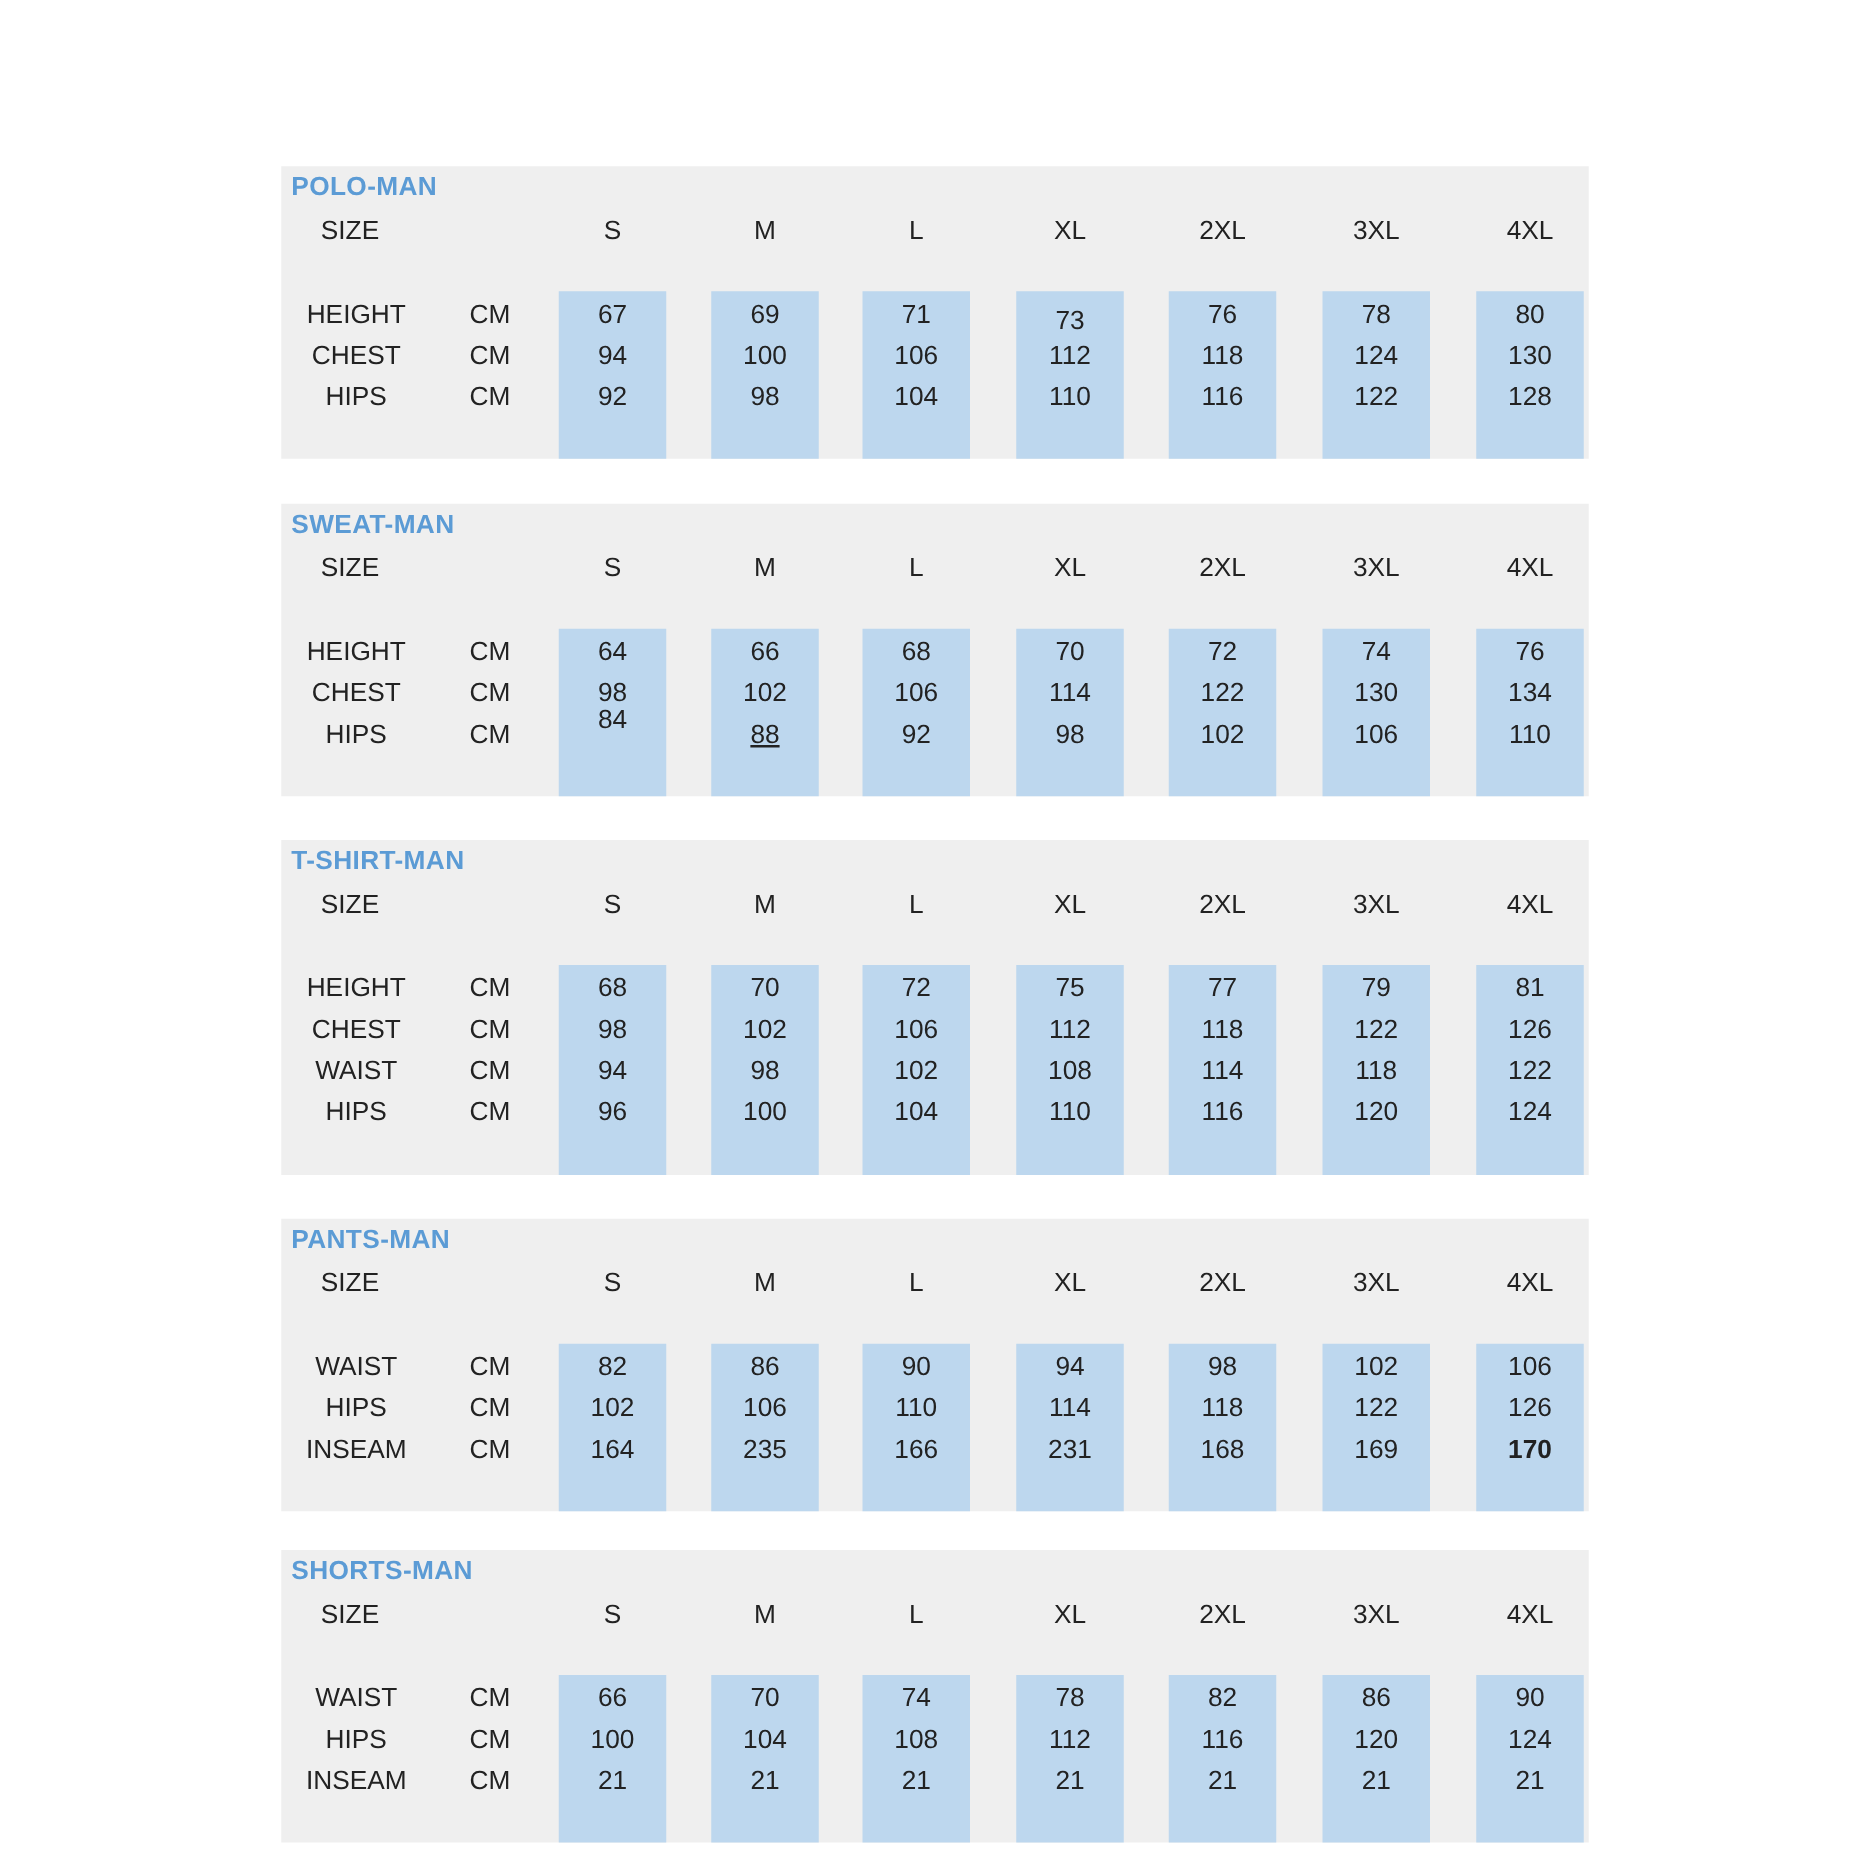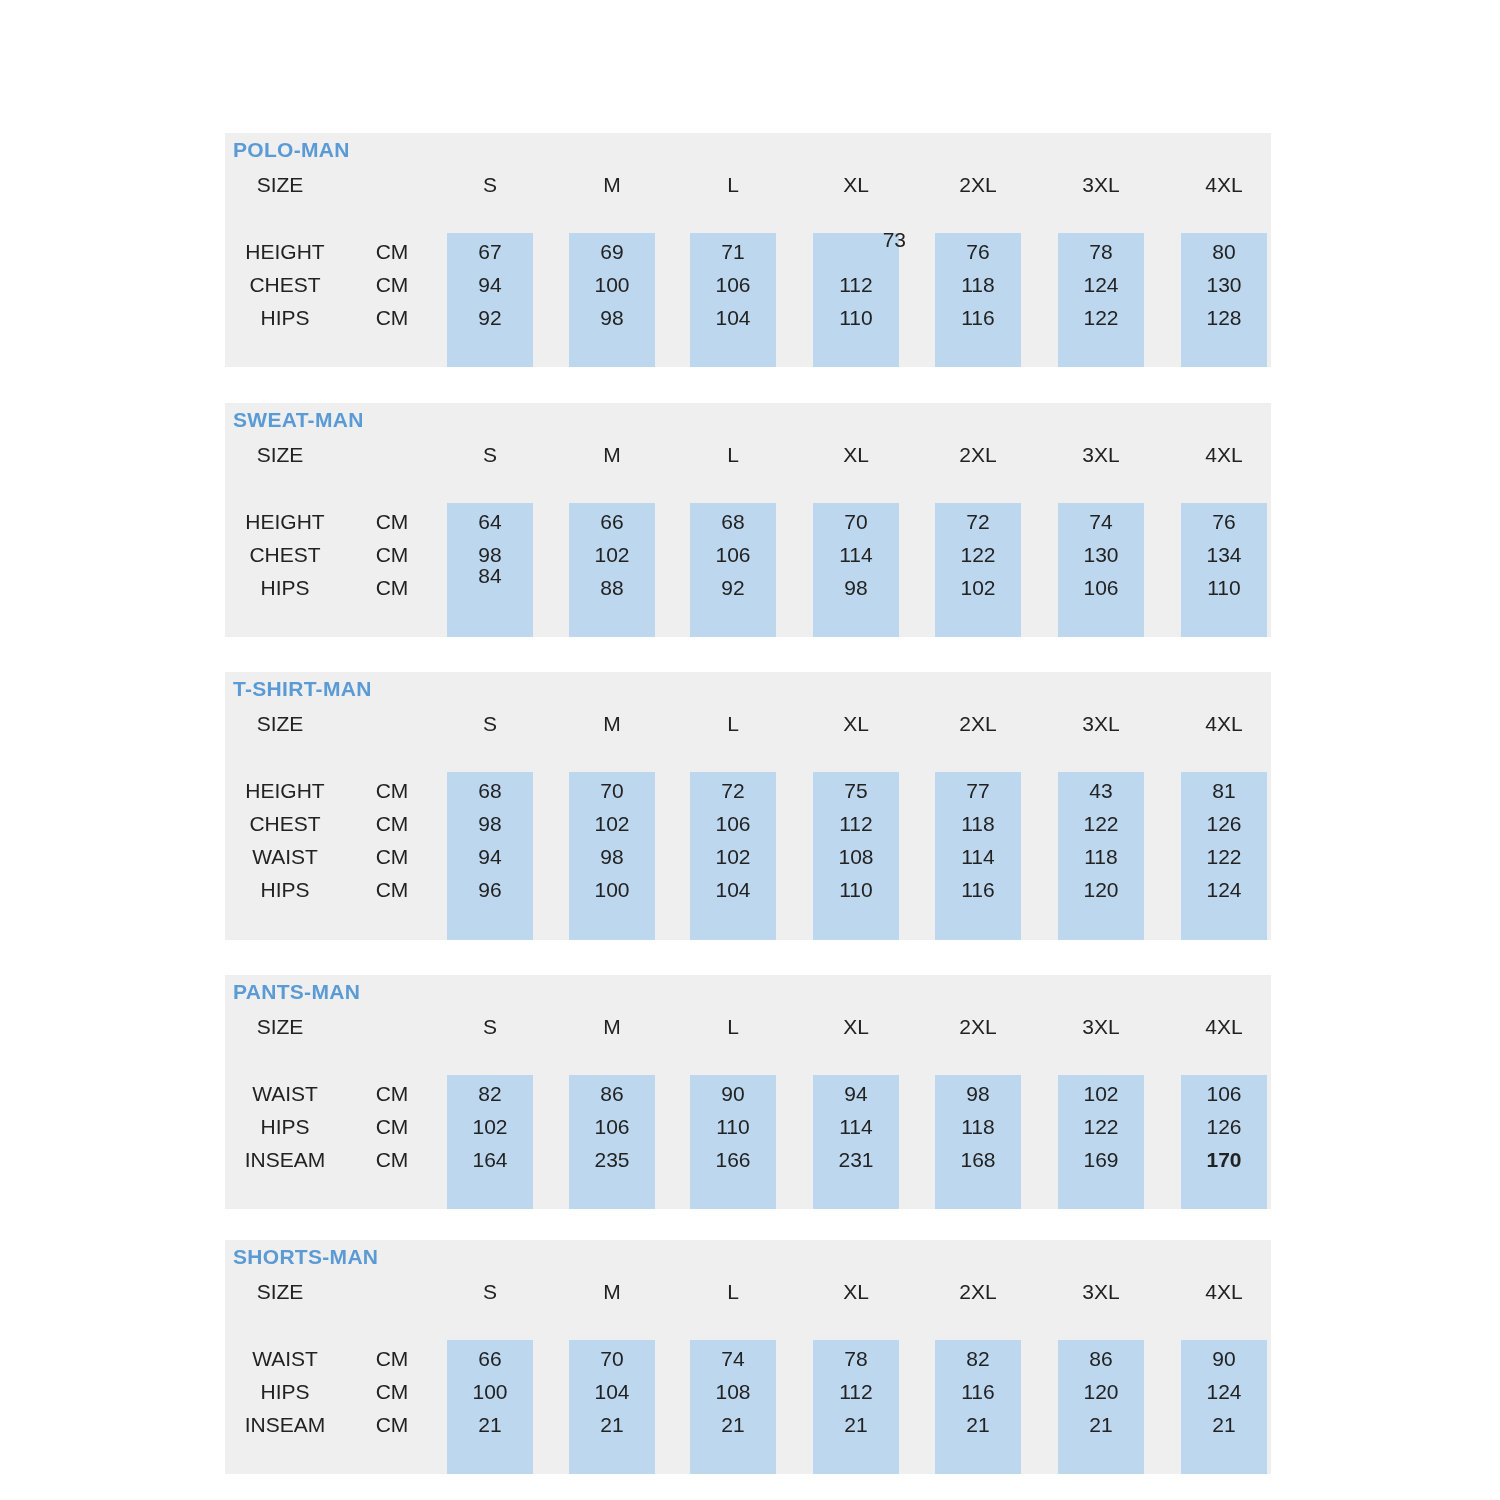--- a/index.html
+++ b/index.html
@@ -48,21 +48,21 @@
       <span class="cell" style="left: 458px; width: 100px; top: 40px;">L</span>
       <span class="cell" style="left: 581px; width: 100px; top: 40px;">XL</span>
       <span class="cell" style="left: 703px; width: 100px; top: 40px;">2XL</span>
       <span class="cell" style="left: 826px; width: 100px; top: 40px;">3XL</span>
       <span class="cell" style="left: 949px; width: 100px; top: 40px;">4XL</span>
       <span class="cell" style="left: 0px; width: 120px; top: 107px;">HEIGHT</span>
       <span class="cell" style="left: 140px; width: 54px; top: 107px;">CM</span>
       <span class="cell" style="left: 215px; width: 100px; top: 107px;">67</span>
       <span class="cell" style="left: 337px; width: 100px; top: 107px;">69</span>
       <span class="cell" style="left: 458px; width: 100px; top: 107px;">71</span>
-      <span class="cell" style="left: 581px; width: 100px; top: 95px; text-align: right;">73</span>
+      <span class="cell" style="left: 581px; width: 100px; top: 112px;">73</span>
       <span class="cell" style="left: 703px; width: 100px; top: 107px;">76</span>
       <span class="cell" style="left: 826px; width: 100px; top: 107px;">78</span>
       <span class="cell" style="left: 949px; width: 100px; top: 107px;">80</span>
       <span class="cell" style="left: 0px; width: 120px; top: 140px;">CHEST</span>
       <span class="cell" style="left: 140px; width: 54px; top: 140px;">CM</span>
       <span class="cell" style="left: 215px; width: 100px; top: 140px;">94</span>
       <span class="cell" style="left: 337px; width: 100px; top: 140px;">100</span>
       <span class="cell" style="left: 458px; width: 100px; top: 140px;">106</span>
       <span class="cell" style="left: 581px; width: 100px; top: 140px;">112</span>
       <span class="cell" style="left: 703px; width: 100px; top: 140px;">118</span>
@@ -109,21 +109,21 @@
       <span class="cell" style="left: 215px; width: 100px; top: 140px;">98</span>
       <span class="cell" style="left: 337px; width: 100px; top: 140px;">102</span>
       <span class="cell" style="left: 458px; width: 100px; top: 140px;">106</span>
       <span class="cell" style="left: 581px; width: 100px; top: 140px;">114</span>
       <span class="cell" style="left: 703px; width: 100px; top: 140px;">122</span>
       <span class="cell" style="left: 826px; width: 100px; top: 140px;">130</span>
       <span class="cell" style="left: 949px; width: 100px; top: 140px;">134</span>
       <span class="cell" style="left: 0px; width: 120px; top: 173px;">HIPS</span>
       <span class="cell" style="left: 140px; width: 54px; top: 173px;">CM</span>
       <span class="cell" style="left: 215px; width: 100px; top: 161px;">84</span>
-      <span class="cell" style="left: 337px; width: 100px; top: 173px;">88</span>
+      <span class="cell" style="left: 337px; width: 100px; top: 173px; text-decoration: underline;">88</span>
       <span class="cell" style="left: 458px; width: 100px; top: 173px;">92</span>
       <span class="cell" style="left: 581px; width: 100px; top: 173px;">98</span>
       <span class="cell" style="left: 703px; width: 100px; top: 173px;">102</span>
       <span class="cell" style="left: 826px; width: 100px; top: 173px;">106</span>
       <span class="cell" style="left: 949px; width: 100px; top: 173px;">110</span>
     </div>
     <div class="band" style="top: 672px; height: 268px;">
       <div class="bluecol" style="left: 222px; height: 168px;"></div>
       <div class="bluecol" style="left: 344px; height: 168px;"></div>
       <div class="bluecol" style="left: 465px; height: 168px;"></div>
@@ -140,21 +140,21 @@
       <span class="cell" style="left: 703px; width: 100px; top: 40px;">2XL</span>
       <span class="cell" style="left: 826px; width: 100px; top: 40px;">3XL</span>
       <span class="cell" style="left: 949px; width: 100px; top: 40px;">4XL</span>
       <span class="cell" style="left: 0px; width: 120px; top: 107px;">HEIGHT</span>
       <span class="cell" style="left: 140px; width: 54px; top: 107px;">CM</span>
       <span class="cell" style="left: 215px; width: 100px; top: 107px;">68</span>
       <span class="cell" style="left: 337px; width: 100px; top: 107px;">70</span>
       <span class="cell" style="left: 458px; width: 100px; top: 107px;">72</span>
       <span class="cell" style="left: 581px; width: 100px; top: 107px;">75</span>
       <span class="cell" style="left: 703px; width: 100px; top: 107px;">77</span>
-      <span class="cell" style="left: 826px; width: 100px; top: 107px;">43</span>
+      <span class="cell" style="left: 826px; width: 100px; top: 107px;">79</span>
       <span class="cell" style="left: 949px; width: 100px; top: 107px;">81</span>
       <span class="cell" style="left: 0px; width: 120px; top: 140px;">CHEST</span>
       <span class="cell" style="left: 140px; width: 54px; top: 140px;">CM</span>
       <span class="cell" style="left: 215px; width: 100px; top: 140px;">98</span>
       <span class="cell" style="left: 337px; width: 100px; top: 140px;">102</span>
       <span class="cell" style="left: 458px; width: 100px; top: 140px;">106</span>
       <span class="cell" style="left: 581px; width: 100px; top: 140px;">112</span>
       <span class="cell" style="left: 703px; width: 100px; top: 140px;">118</span>
       <span class="cell" style="left: 826px; width: 100px; top: 140px;">122</span>
       <span class="cell" style="left: 949px; width: 100px; top: 140px;">126</span>

